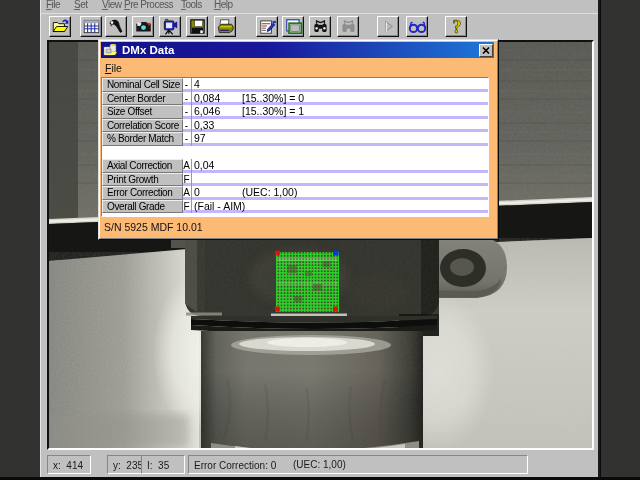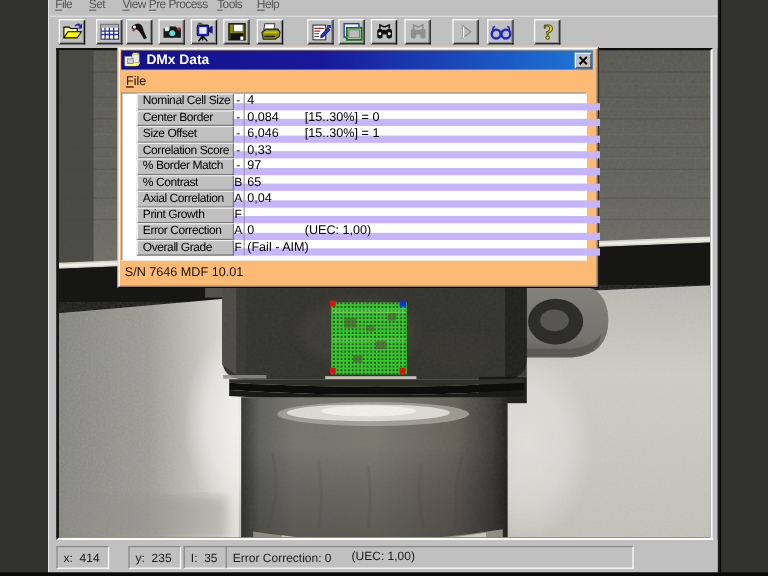--- a/index.html
+++ b/index.html
@@ -25,21 +25,21 @@
 
 .dlg { position:absolute; left:74px; top:39px; width:401px; height:201px; background:#fdba74;
   border:1px solid; border-color:#dfdfdf #0a0a0a #0a0a0a #dfdfdf;margin-left:24px; }
 .dlgin { position:absolute; left:0; top:0; width:399px; height:199px; border:1px solid; border-color:#fff #808080 #808080 #fff; }
 .tbar { position:absolute; left:1px; top:1px; width:393px; height:16px; background:linear-gradient(90deg,#12128c 0%,#18189a 42%,#1e78d8 100%); }
 .tbar .ttl { position:absolute; left:21px; top:1.5px; font-size:11.5px; font-weight:bold; color:#fff; letter-spacing:0; }
 .xbtn { position:absolute; right:1px; top:2px; width:14px; height:13px; background:#c0c0c0;
   border:1px solid; border-color:#fff #404040 #404040 #fff; color:#000; font-size:11px; font-weight:bold; text-align:center; line-height:11px; }
 .dmenu { position:absolute; left:5px; top:21px; font-size:10.5px; color:#111; }
 .tblwrap { position:absolute; left:1px; top:36px; width:388px; height:140px; background:#fff; border:1px solid; border-color:#808080 #fff #fff #808080; }
-.row { position:absolute; left:12px; width:386px; height:13.5px; border-bottom:6px solid #c4b5fd; }
+.row { position:absolute; left:0; width:386px; height:13.5px; border-bottom:3px solid #c4b5fd; }
 .lbl { position:absolute; left:0; top:0; width:81px; height:13.5px; background:#c0c0c0; border:1px solid; border-color:#eee #777 #777 #eee; font-size:10px; color:#000; padding-left:4px; line-height:12.5px; white-space:nowrap; letter-spacing:-0.35px; }
 .grd { position:absolute; left:80px; top:0; width:10px; height:13.5px; border-right:1px solid #999; font-size:10px; color:#000; text-align:center; line-height:13px; }
 .val { position:absolute; left:92px; top:0; font-size:10.5px; color:#000; line-height:13.5px; white-space:pre; }
 .sn { position:absolute; left:4px; top:180px; font-size:10.5px; color:#111; }
 </style>
 </head>
 <body>
 <div class="app">
   <div class="menubar">
     <span class="mi" style="left:5px"><u>F</u>ile</span>
@@ -286,21 +286,21 @@
     <rect x="256" y="229" width="7" height="5" fill="#584e38" opacity="0.5"></rect>
     <rect x="226" y="208.5" width="4.8" height="4.8" fill="#dd1111"></rect>
     <rect x="284" y="208.5" width="5.5" height="5" fill="#1133dd"></rect>
     <rect x="226" y="264.5" width="4.8" height="4.8" fill="#dd1111"></rect>
     <rect x="284" y="264.5" width="4.8" height="4.8" fill="#dd1111"></rect>
   </svg>
   </div>
   <div class="statusbar">
     <div class="sp" style="left:6px; width:44px;">x:&nbsp;&nbsp;414</div>
     <div class="sp" style="left:66px; width:44px;">y:&nbsp;&nbsp;235</div>
-    <div class="sp" style="left:100px; width:44px;margin-left:12px;">I:&nbsp;&nbsp;35</div>
+    <div class="sp" style="left:100px; width:44px;">I:&nbsp;&nbsp;35</div>
     <div class="sp" style="left:147px; width:340px;">Error Correction: 0<span style="position:absolute;left:104px;top:3px">(UEC: 1,00)</span></div>
   </div>
 </div>
 <div id="botstrip"></div>
 <div class="dlg">
   <div class="dlgin">
   <div class="tbar">
     <svg width="16" height="14" style="position:absolute;left:2px;top:1px" viewBox="0 0 16 14">
       <rect x="1" y="4" width="9" height="8" fill="#fff" stroke="#808080" stroke-width="0.5"></rect>
       <rect x="7" y="2" width="6" height="7" fill="#e8e8e8" stroke="#707070" stroke-width="0.5"></rect>
@@ -335,40 +335,35 @@
     <div class="row" style="top:40.5px">
           <div class="lbl">Correlation Score</div>
           <div class="grd">-</div>
           <div class="val">0,33</div>
         </div>
     <div class="row" style="top:54px">
           <div class="lbl">% Border Match</div>
           <div class="grd">-</div>
           <div class="val">97</div>
         </div>
-    <div class="row" style="top:67.5px">
-          <div class="lbl">% Contrast</div>
-          <div class="grd">B</div>
-          <div class="val">65</div>
-        </div>
     <div class="row" style="top:81px">
-          <div class="lbl">Axial Correlation</div>
+          <div class="lbl">Axial Correction</div>
           <div class="grd">A</div>
           <div class="val">0,04</div>
         </div>
     <div class="row" style="top:94.5px">
           <div class="lbl">Print Growth</div>
           <div class="grd">F</div>
         </div>
     <div class="row" style="top:108px">
           <div class="lbl">Error Correction</div>
           <div class="grd">A</div>
           <div class="val">0<span style="position:absolute;left:48px">(UEC: 1,00)</span></div>
         </div>
     <div class="row" style="top:121.5px">
           <div class="lbl">Overall Grade</div>
           <div class="grd">F</div>
           <div class="val">(Fail - AIM)</div>
         </div>
   </div>
-  <div class="sn">S/N 7646 MDF 10.01</div>
+  <div class="sn">S/N 5925 MDF 10.01</div>
   </div>
 </div>
 
 </body></html>

